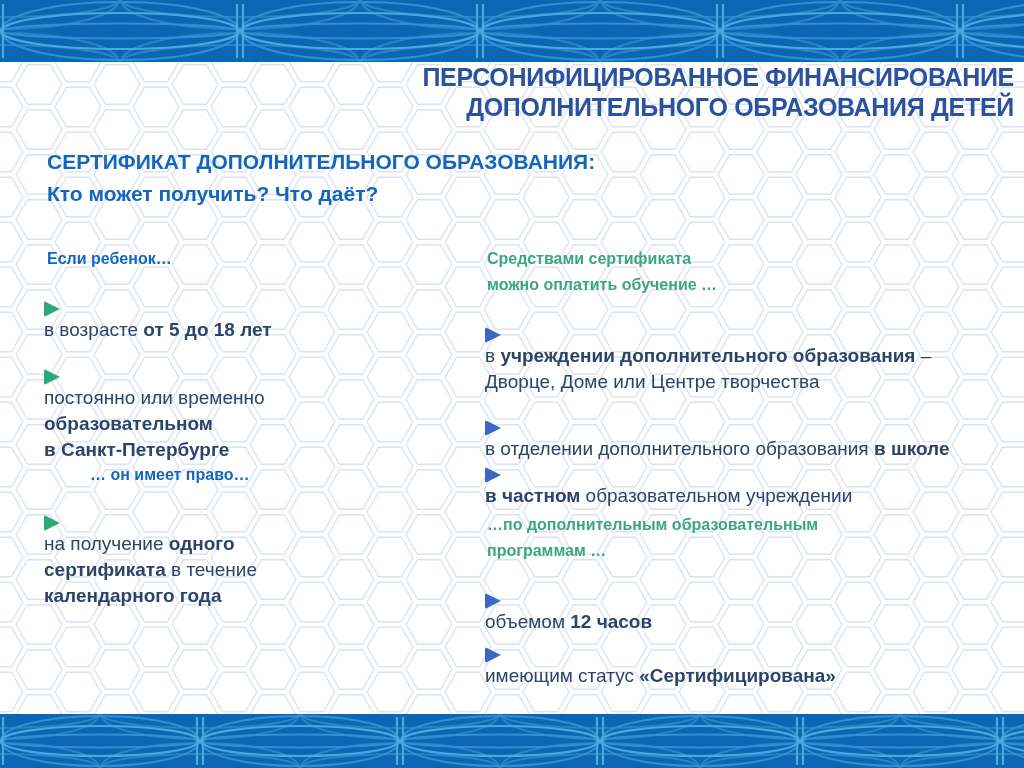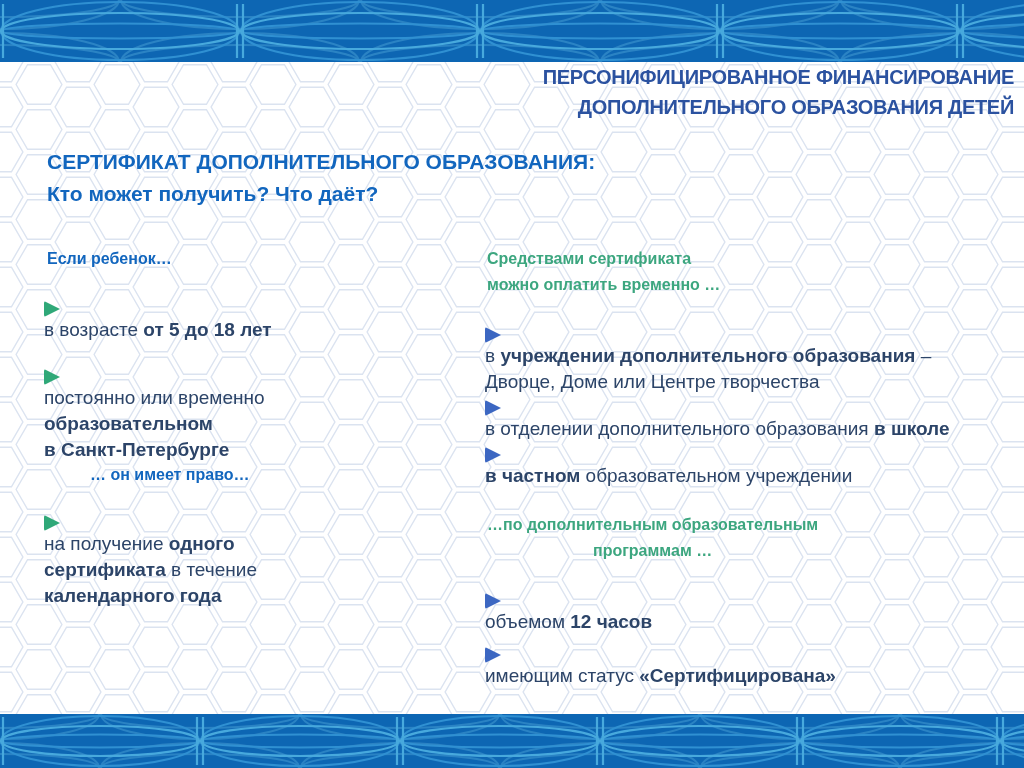--- a/index.html
+++ b/index.html
@@ -9,51 +9,51 @@
     font-family:"Liberation Sans","DejaVu Sans",sans-serif;
   }
   .bg-svg{position:absolute;left:0;z-index:0;display:block;}
   .band{position:absolute;left:0;z-index:2;display:block;}
   .band-top{top:0;}
   .band-bottom{bottom:0;}
 
   .title{
     position:absolute;top:62px;right:10px;z-index:3;
     text-align:right;white-space:pre-line;
-    font-size:20px;line-height:30px;font-weight:bold;
+    font-size:25px;line-height:30px;font-weight:bold;
     color:#2B52A0;letter-spacing:-0.3px;
   }
   .subtitle{
     position:absolute;left:47px;top:146px;z-index:3;
     white-space:pre-line;font-size:21px;line-height:32px;font-weight:bold;
     color:#1266BE;
   }
   .sec-header{
     position:absolute;z-index:3;white-space:pre-line;
     font-size:16px;line-height:26px;font-weight:bold;
   }
   .blue-h{color:#1266BE;}
   .green-h{color:#3CA67F;}
 
   .h-left-1{left:47px;top:246px;}
   .h-left-2{left:47px;top:462px;margin-left:43px;}
   .h-right-1{left:487px;top:246px;}
-  .h-right-2{left:487px;top:512px;text-align:center;}
+  .h-right-2{left:487px;top:512px;}
 
   ul.bullets{
     position:absolute;z-index:3;margin:0;padding:0;list-style:none;
   }
   .ul-left-1{left:44px;top:296px;width:420px;}
   .ul-left-2{left:44px;top:510px;width:420px;}
   .ul-right-1{left:485px;top:322px;width:540px;}
   .ul-right-2{left:485px;top:588px;width:540px;}
 
   li.bullet{display:flex;align-items:flex-start;flex-direction:column;}
   .ul-left-1 li.bullet:first-child{margin-bottom:21px;}
-  .ul-right-1 li.bullet:nth-child(1){justify-content:center;}
+  .ul-right-1 li.bullet:nth-child(1){margin-bottom:20px;justify-content:center;}
   .ul-right-1 li.bullet:nth-child(2){}
   .ul-right-2 li.bullet:nth-child(1){margin-bottom:7px;}
 
   .arrow{
     flex:0 0 auto;width:0;height:0;margin:5px 12px 0 0;
     border-top:8px solid transparent;border-bottom:8px solid transparent;
     border-left:16px solid #2FA878;border-radius:2px;
   }
   .arrow-blue .arrow{border-left-color:#3C67C2;}
   .btext{
@@ -161,21 +161,21 @@
   <ul class="bullets ul-left-2 arrow-green">
       <li class="bullet">
         <span class="arrow"></span>
         <span class="btext"><span>на получение </span><span class="b">одного
 сертификата</span><span> в течение
 </span><span class="b">календарного года</span></span>
       </li>
     </ul>
 
   <div class="sec-header green-h h-right-1">Средствами сертификата
-можно оплатить временно …</div>
+можно оплатить обучение …</div>
   <ul class="bullets ul-right-1 arrow-blue">
       <li class="bullet">
         <span class="arrow"></span>
         <span class="btext"><span>в </span><span class="b">учреждении дополнительного образования</span><span> –
 Дворце, Доме или Центре творчества</span></span>
       </li>
       <li class="bullet">
         <span class="arrow"></span>
         <span class="btext"><span>в отделении дополнительного образования </span><span class="b">в школе</span></span>
       </li>

